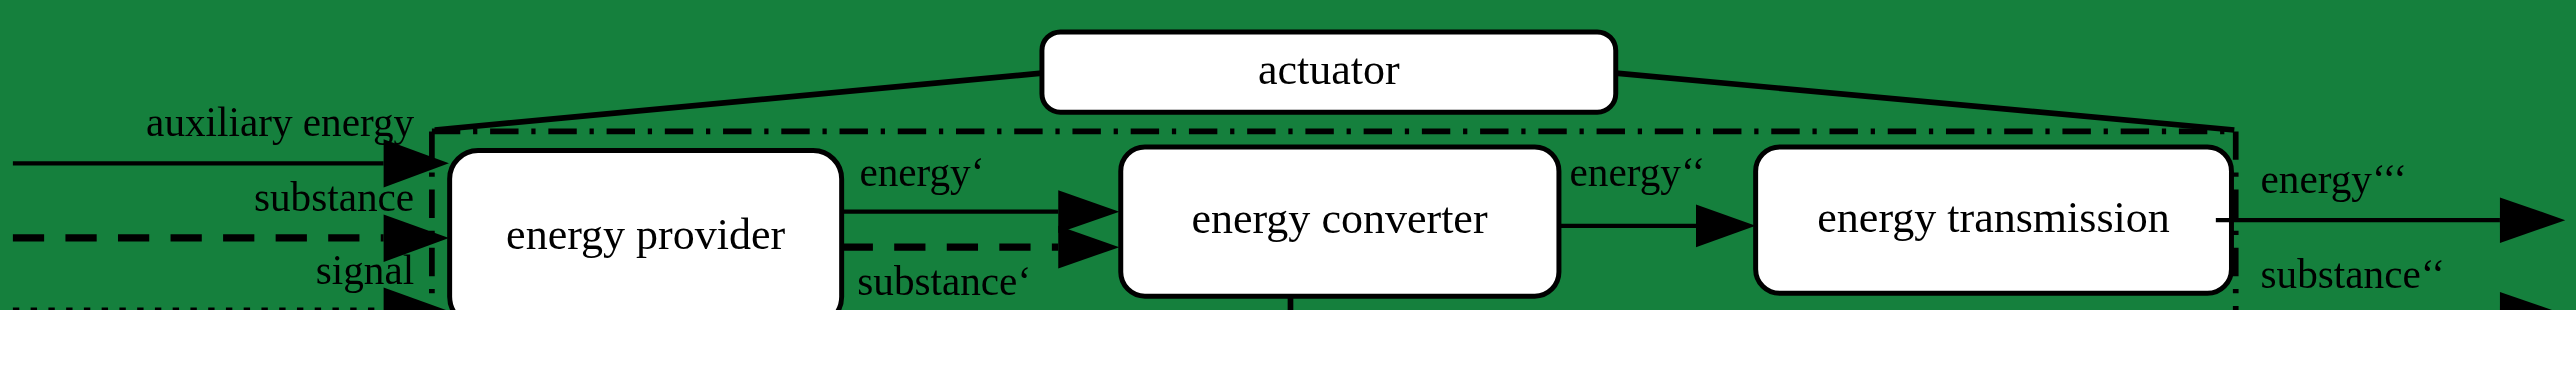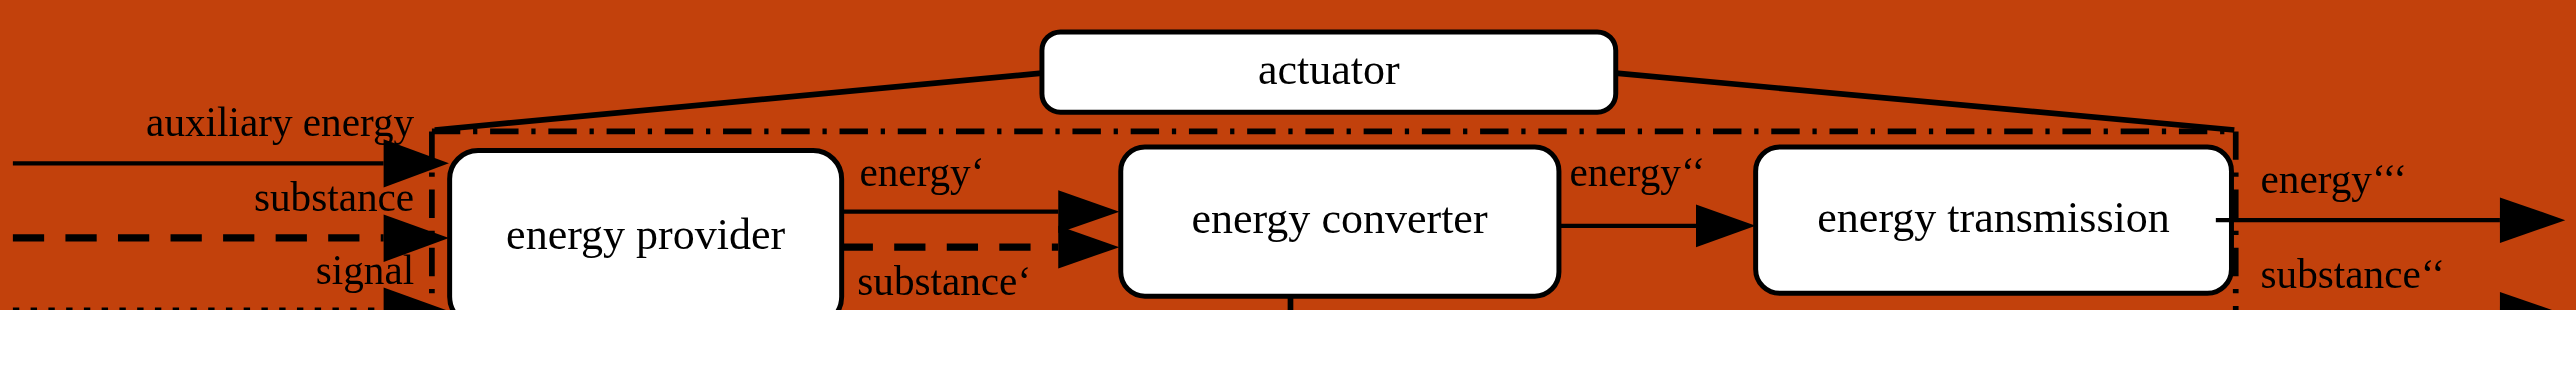--- a/index.html
+++ b/index.html
@@ -4,21 +4,21 @@
 <style>
   html, body {
     margin: 0;
     padding: 0;
     background: #ffffff;
   }
   #stage {
     position: relative;
     width: 2576px;
     height: 310px;
-    background: #c2410c;
+    background: #15803d;
     font-family: "Liberation Serif", "DejaVu Serif", serif;
     overflow: hidden;
   }
   svg#diagram {
     position: absolute;
     left: 0;
     top: 0;
     width: 2576px;
     height: 370px;
   }

